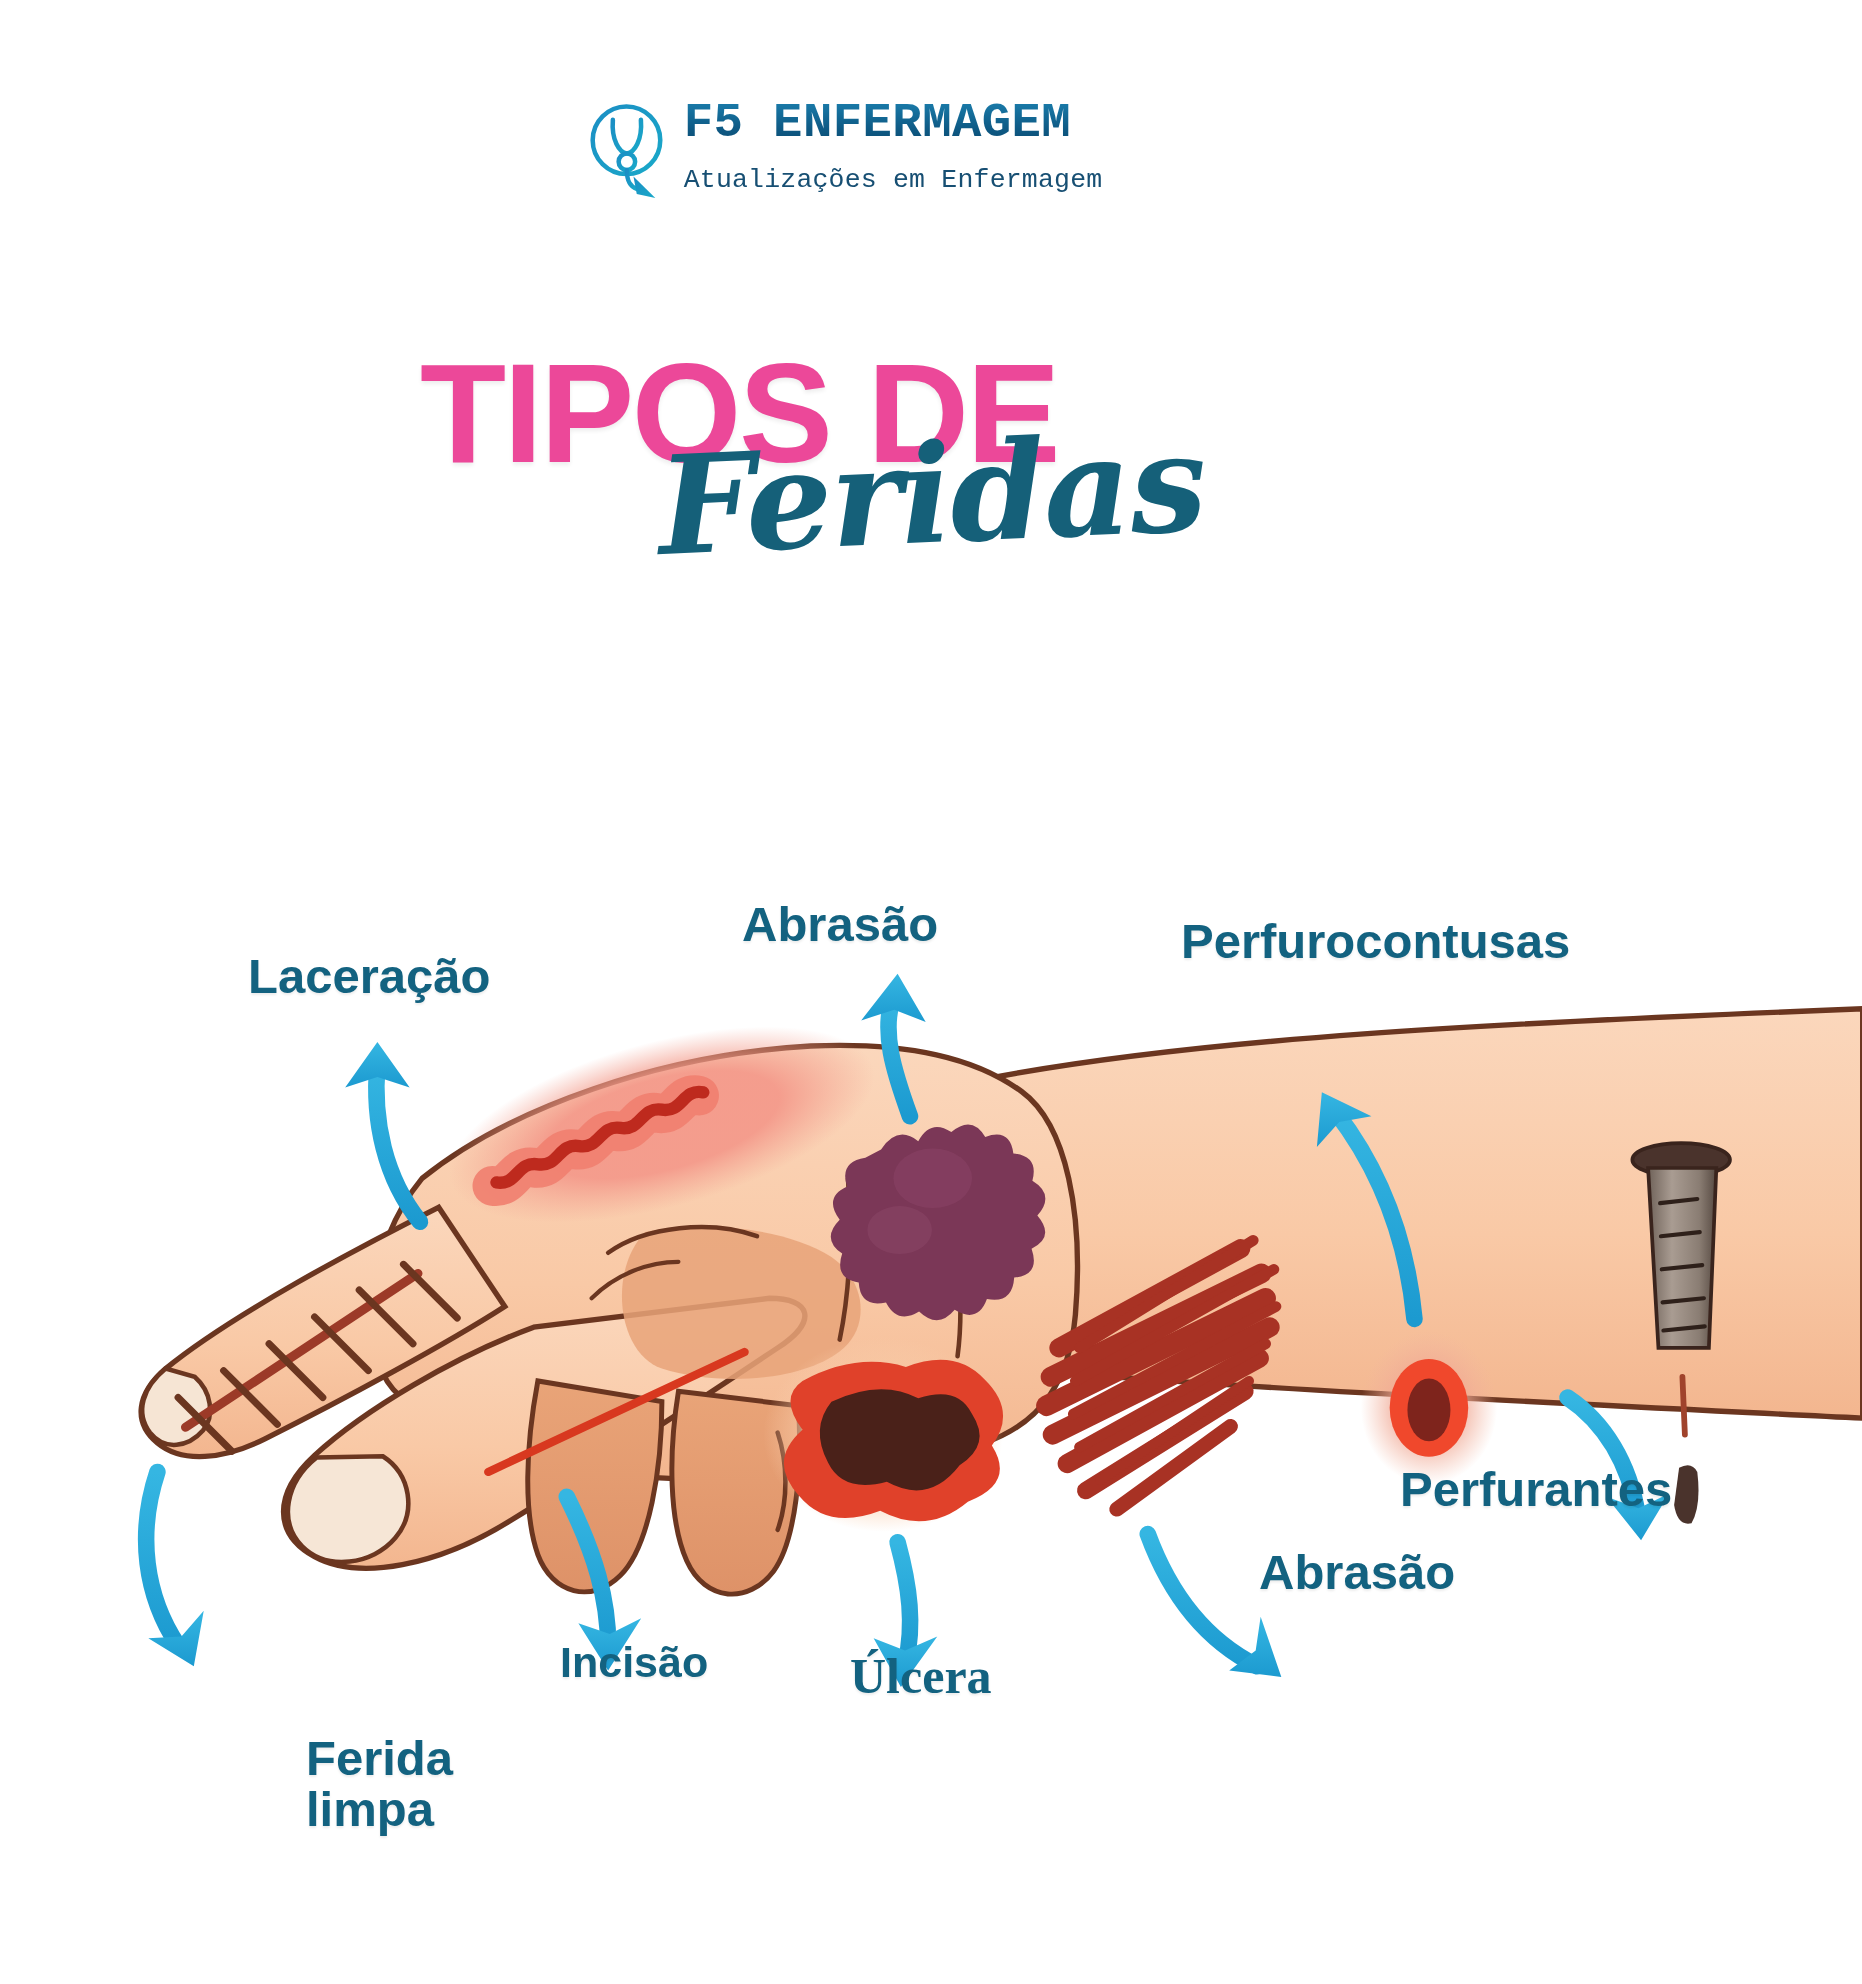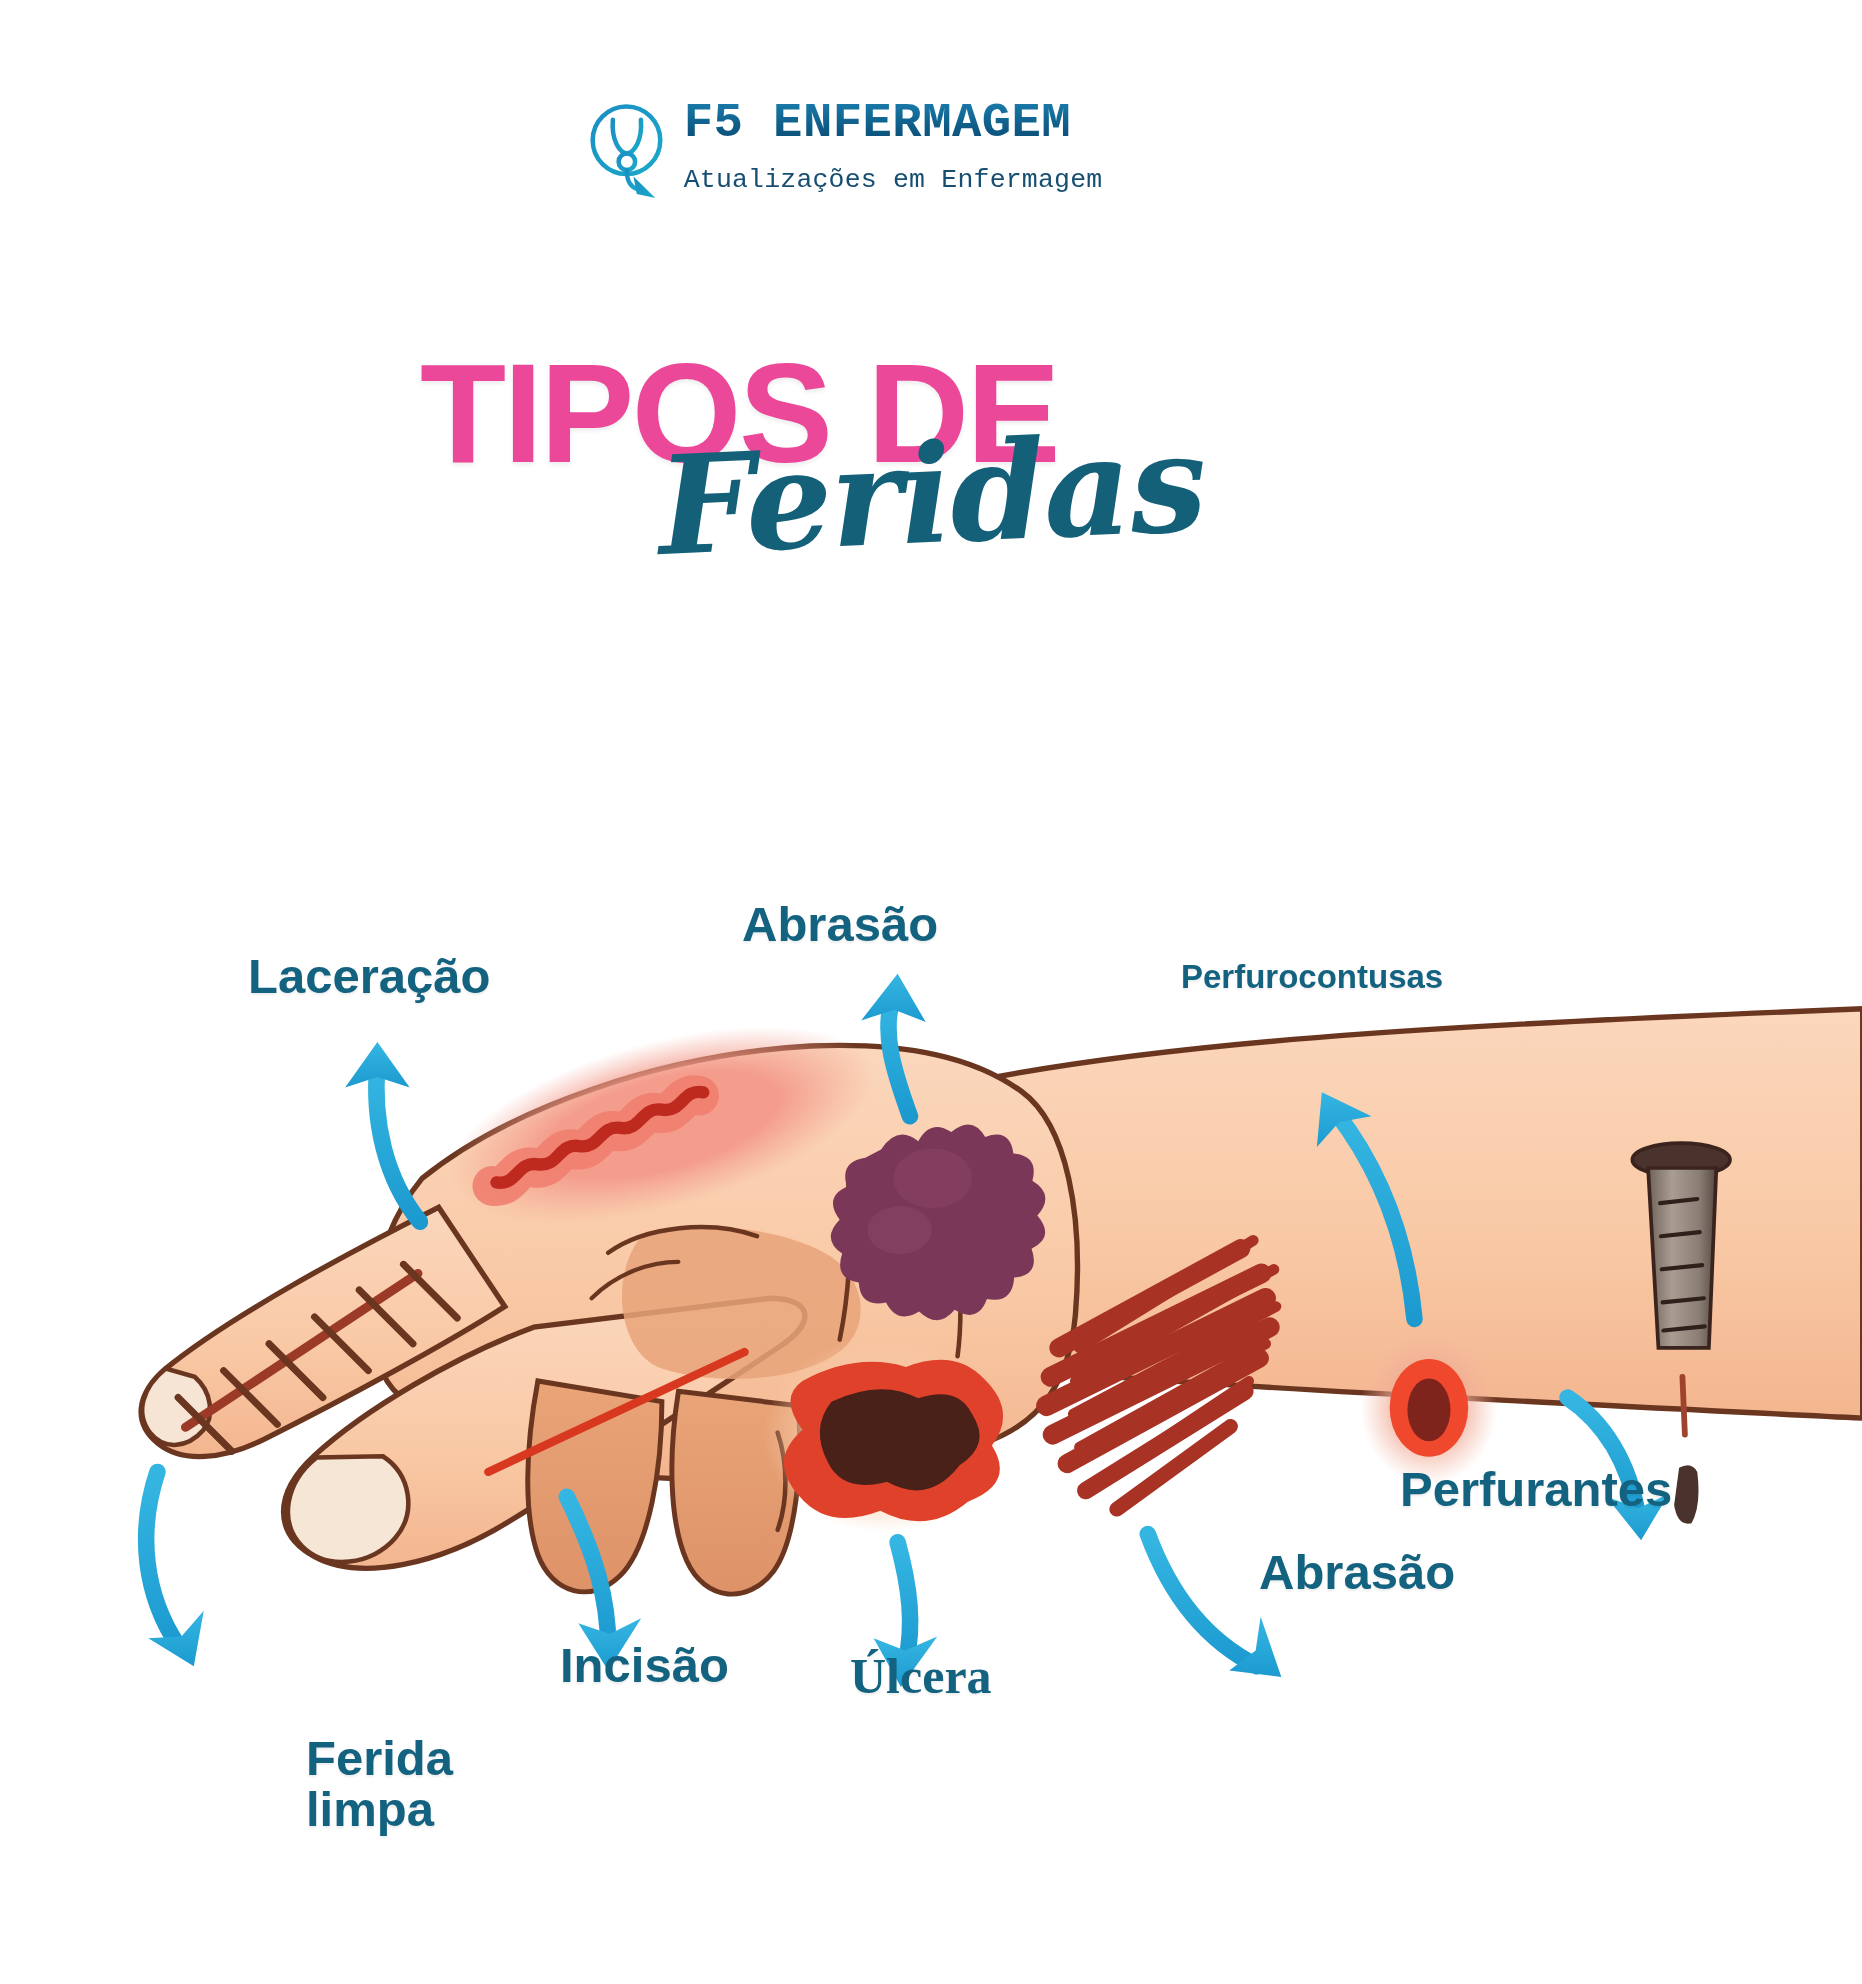--- a/index.html
+++ b/index.html
@@ -53,25 +53,25 @@
     position:absolute;
     font-family:"Liberation Sans", sans-serif;
     font-weight:bold;
     color:#136280;
     line-height:1.05;
     text-shadow:0 1.7px 2.5px rgba(0,0,0,0.08);
     white-space:pre-line;
   }
   .lbl-laceracao     {left:248px; top:951px; font-size:49px;}
   .lbl-contusao      {left:742px;top:899px; font-size:49px;}
-  .lbl-perfurocont   {left:1181px;top:960px; font-size:33px;}
+  .lbl-perfurocont   {left:1181px;top:916px; font-size:49px;}
   .lbl-perfurantes   {left:1400px;top:1464px; font-size:49px;}
   .lbl-abrasao       {left:1259px;top:1547px; font-size:49px;}
   .lbl-ulcera        {left:850px;top:1650px; font-size:50px;font-family:Liberation Serif, serif;}
-  .lbl-incisao       {left:560px;top:1640px; font-size:49px;}
+  .lbl-incisao       {left:560px;top:1640px; font-size:43px;}
   .lbl-ferida-limpa  {left:306px; top:1733px; font-size:49px;}
 
   
   .art{position:absolute;left:0;top:984px;width:1863px;height:827px;}
   svg{display:block;overflow:visible;}
 </style>
 </head>
 <body>
 
 <div class="stage">

